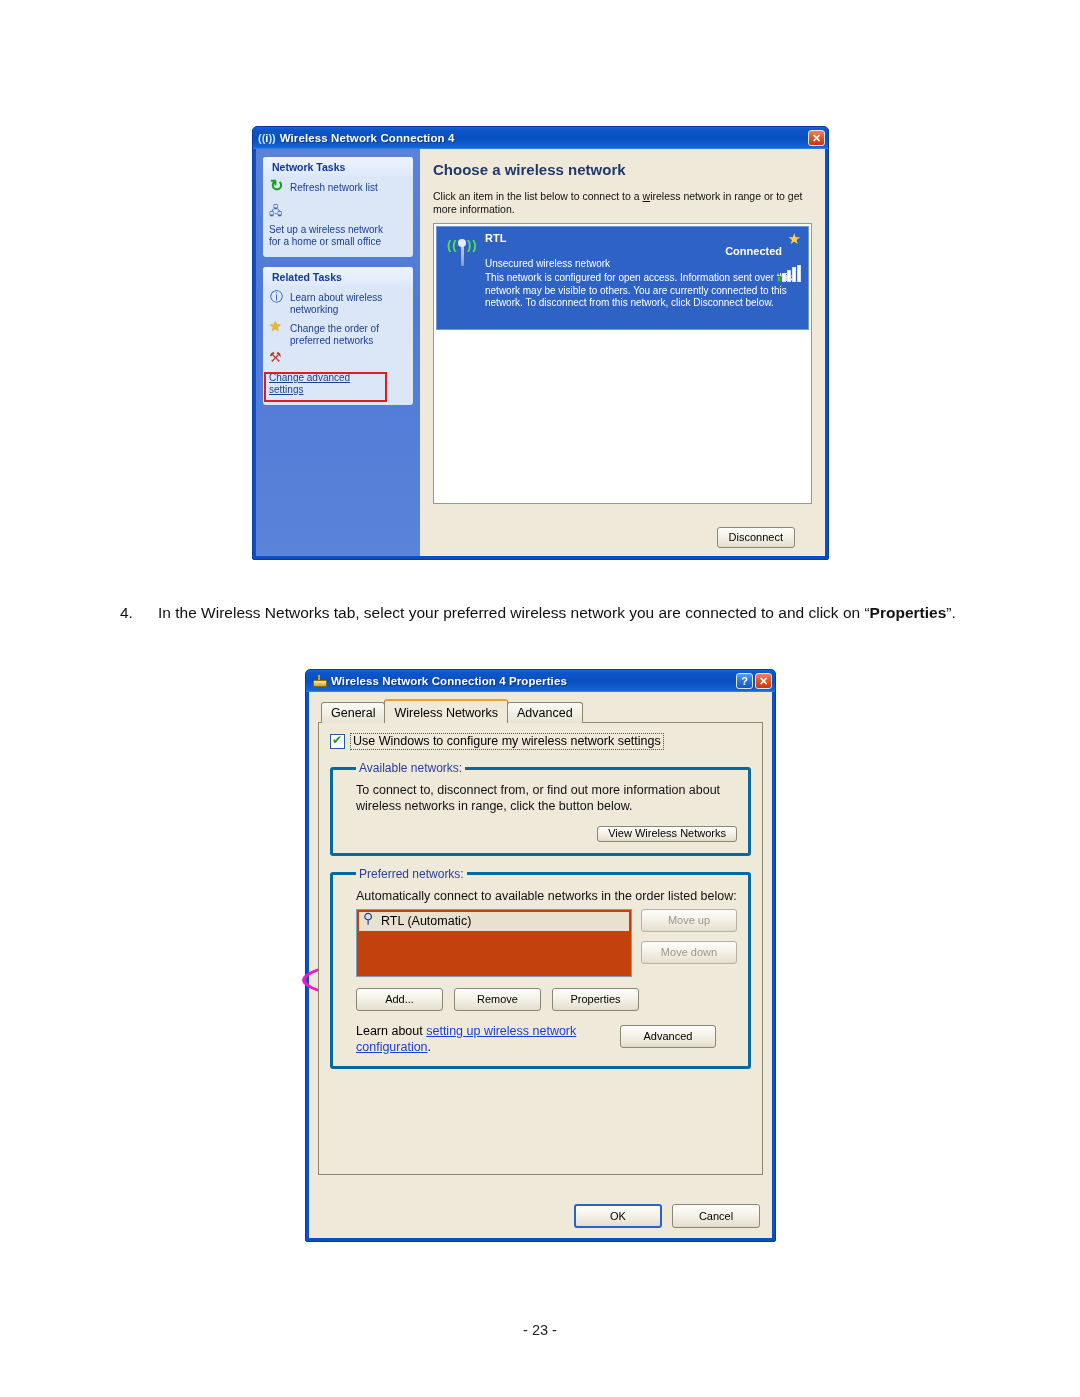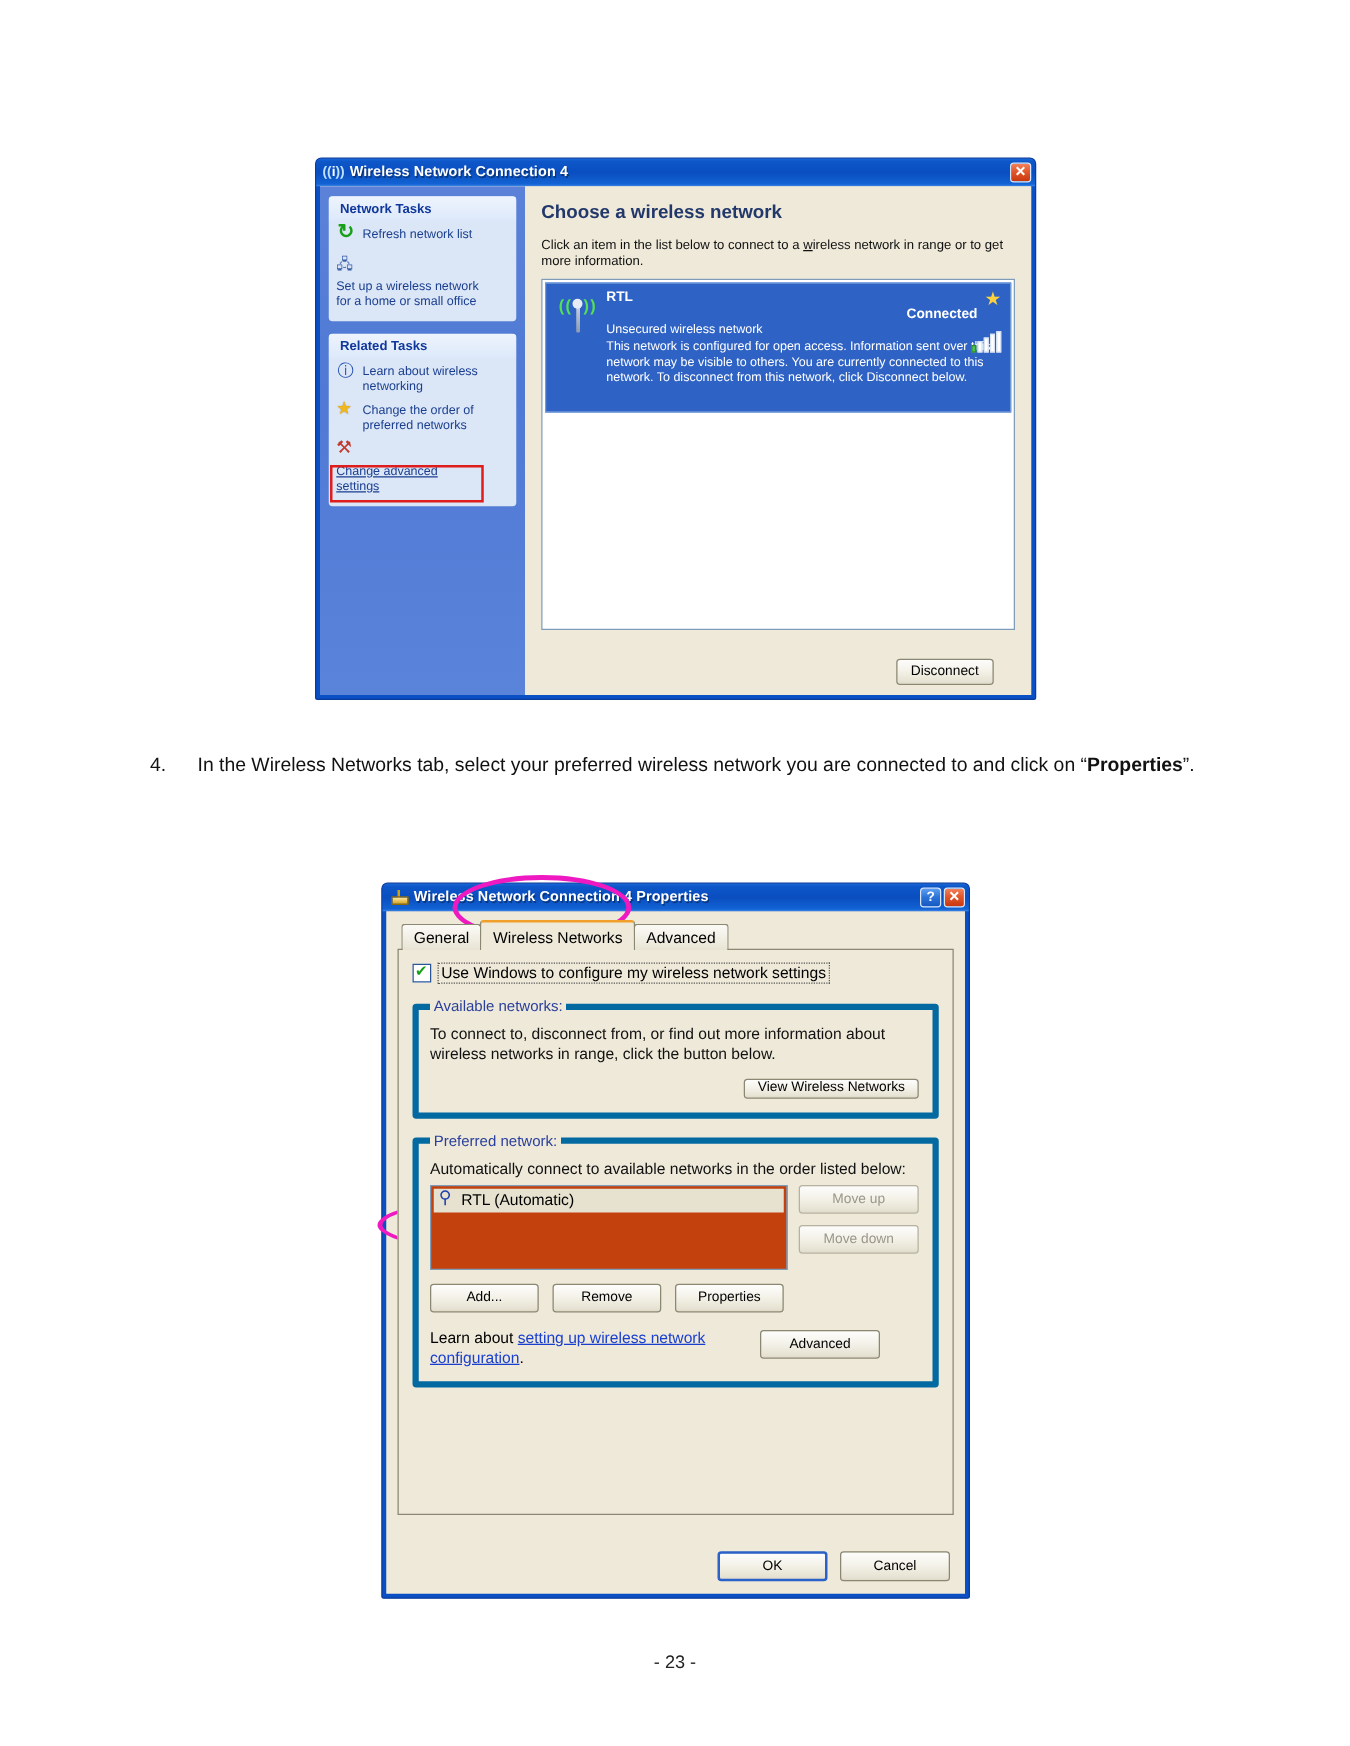--- a/index.html
+++ b/index.html
@@ -320,21 +320,21 @@
     top: 0;
     width: 34px;
     font-size: 15.5px;
   }
   #step-body { margin-left: 38px; }
   #step-body b { font-weight: bold; }
 
   
   #prop-window {
     left: 305px;
-    top: 706px;
+    top: 669px;
     width: 471px;
     height: 573px;
   }
   #prop-titlebar-icon {
     width: 16px; height: 16px;
     position: relative;
     flex: 0 0 16px;
   }
   #prop-titlebar-icon .plugbody {
     position: absolute; left: 2px; top: 7px;
@@ -414,24 +414,24 @@
     font-size: 12px;
     color: #15a015;
   }
   .dotted {
     border: 1px dotted #555;
     padding: 0 2px;
     font-size: 12.5px;
     line-height: 15px;
   }
   fieldset.grp {
-    border: 5px solid #0369a1;
+    border: 3px solid #0369a1;
     border-radius: 3px;
     margin: 0 0 11px 0;
-    padding: 7px 11px 11px 9px;
+    padding: 7px 11px 11px 23px;
   }
   fieldset.grp legend {
     font-size: 12px;
     color: #2a3f9c;
     padding: 0 3px;
   }
   .grp-text {
     font-size: 12.5px;
     line-height: 16px;
     color: #111;
@@ -656,21 +656,21 @@
 
       <fieldset class="grp">
         <legend>Available networks:</legend>
         <div class="grp-text">To connect to, disconnect from, or find out more information about wireless networks in range, click the button below.</div>
         <div class="btn-right">
           <span class="xp-btn" style="height:16px;padding:0 10px;">View Wireless Networks</span>
         </div>
       </fieldset>
 
       <fieldset class="grp">
-        <legend>Preferred network:</legend>
+        <legend>Preferred networks:</legend>
         <div class="grp-text">Automatically connect to available networks in the order listed below:</div>
 
         <div id="pref-row">
           <div id="pref-list">
             <div id="pref-item">
               <span class="key-ico"></span>
               <span>RTL (Automatic)</span>
             </div>
           </div>
           <div id="pref-side">

